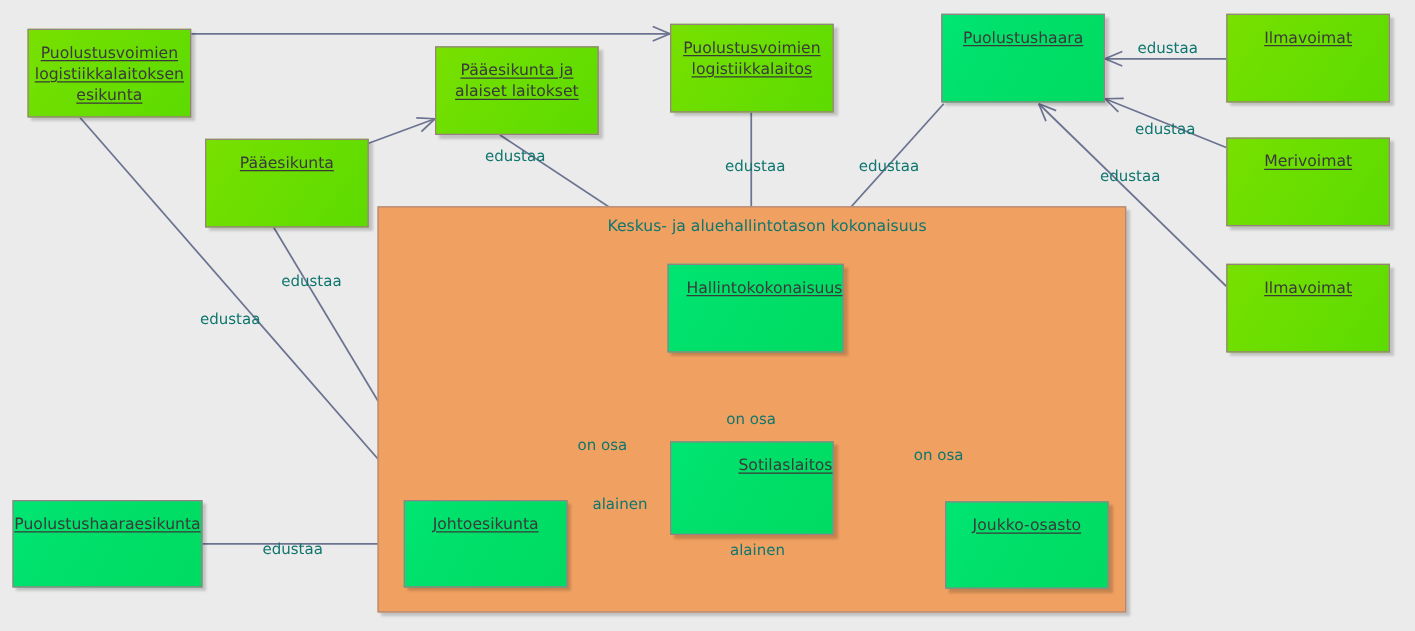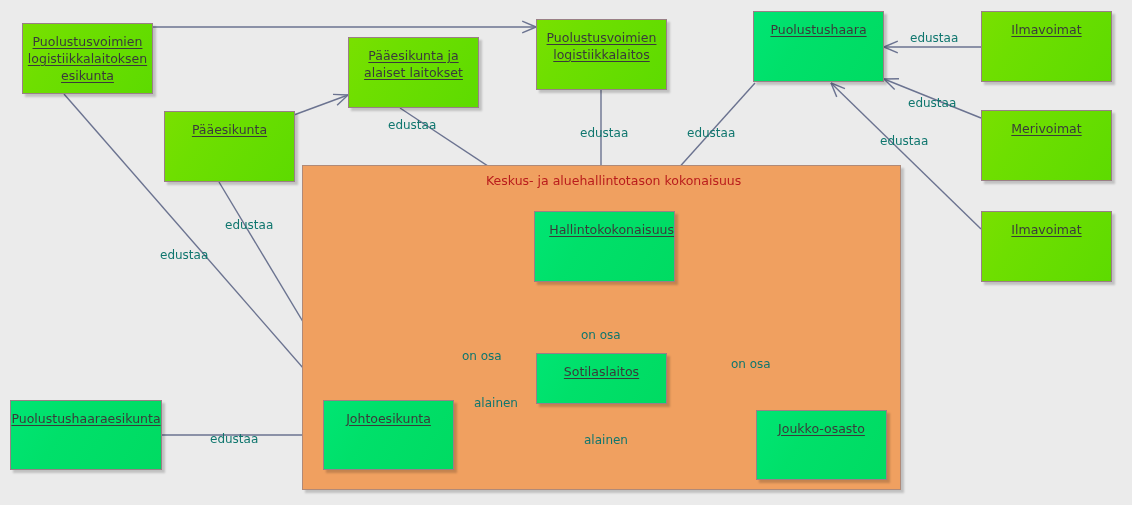--- a/index.html
+++ b/index.html
@@ -47,21 +47,21 @@
     position:absolute;
     box-sizing:border-box;
     background:#f0a060;
     border:1px solid #b08a78;
     box-shadow:3px 3px 2px rgba(0,0,0,0.18);
     z-index:1;
   }
   .group-title{
     position:absolute;
     font-size:12.5px;
-    color:#b91c1c;
+    color:#0f766e;
     white-space:nowrap;
     z-index:2;
   }
   .edge-label{
     position:absolute;
     font-size:12px;
     color:#0f766e;
     white-space:nowrap;
     z-index:4;
   }
@@ -175,27 +175,27 @@
       </div>
       <div class="node green" style="left: 981px; top: 110px; width: 131px; height: 71px;">
         <span class="lbl"><span style="display:block">Merivoimat</span></span>
       </div>
       <div class="node green" style="left: 981px; top: 211px; width: 131px; height: 71px;">
         <span class="lbl"><span style="display:block">Ilmavoimat</span></span>
       </div>
       <div class="node green2" style="left: 534px; top: 211px; width: 141px; height: 71px; justify-content: flex-end;">
         <span class="lbl"><span style="display:block">Hallintokokonaisuus</span></span>
       </div>
-      <div class="node green2" style="left: 536px; top: 353px; width: 131px; height: 51px;">
+      <div class="node green2" style="left: 536px; top: 353px; width: 131px; height: 75px; justify-content: flex-end;">
         <span class="lbl"><span style="display:block">Sotilaslaitos</span></span>
       </div>
       <div class="node green2" style="left: 323px; top: 400px; width: 131px; height: 70px;">
         <span class="lbl"><span style="display:block">Johtoesikunta</span></span>
       </div>
-      <div class="node green2" style="left: 756px; top: 401px; width: 131px; height: 70px; margin-top: 9px;">
+      <div class="node green2" style="left: 756px; top: 401px; width: 131px; height: 70px;">
         <span class="lbl"><span style="display:block">Joukko-osasto</span></span>
       </div>
       <div class="node green2" style="left: 10px; top: 400px; width: 152px; height: 70px;">
         <span class="lbl"><span style="display:block">Puolustushaaraesikunta</span></span>
       </div>
     </div>
   <div id="label-layer">
       <div class="edge-label" style="left: 388px; top: 118px;">edustaa</div>
       <div class="edge-label" style="left: 580px; top: 126px;">edustaa</div>
       <div class="edge-label" style="left: 687px; top: 126px;">edustaa</div>

